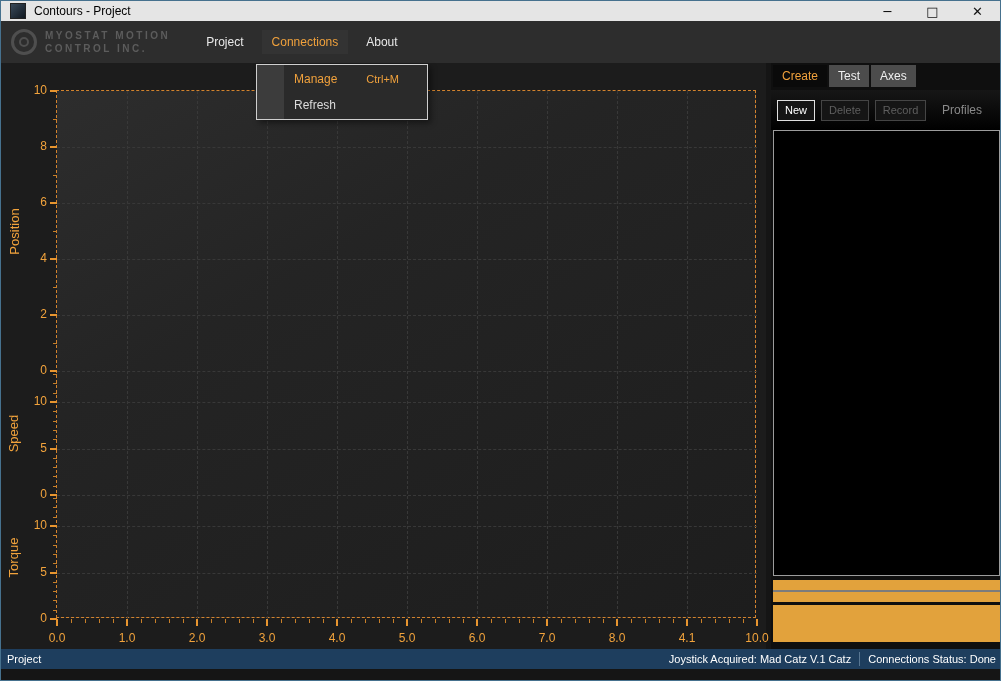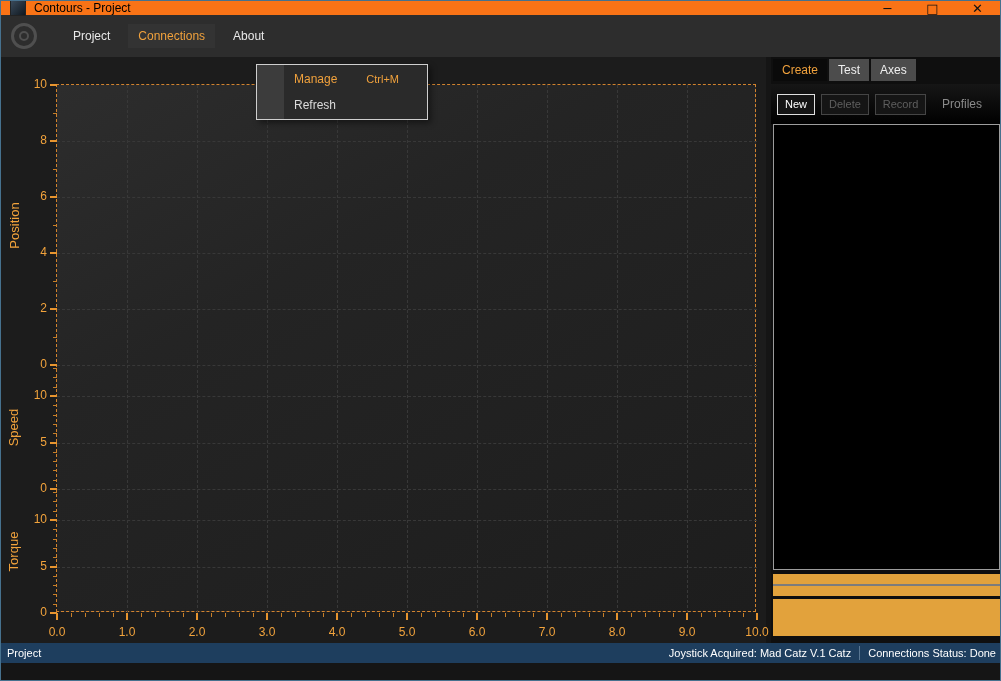--- a/index.html
+++ b/index.html
@@ -2,21 +2,21 @@
 <html><head>
 <meta charset="utf-8">
 <style>
   * { margin:0; padding:0; box-sizing:border-box; }
   body { background:#3a3a3a; font-family:"Liberation Sans", sans-serif; }
 
   .window { position:relative; width:1001px; height:681px; border:1px solid #46718e;
             background:#151515; overflow:hidden; }
 
   
-  .titlebar { height:14px; background:#f97316; display:flex; align-items:center; }
+  .titlebar { height:20px; background:#e5e5e5; display:flex; align-items:center; }
   .app-icon { width:16px; height:16px; margin-left:9px;
               background:linear-gradient(135deg,#3a4a5a,#101820); border:1px solid #222; }
   .title-text { margin-left:8px; font-size:12px; color:#000; }
   .win-controls { margin-left:auto; display:flex; height:100%; }
   .win-btn { width:45px; display:flex; align-items:center; justify-content:center;
              font-size:13px; color:#111; font-family:"DejaVu Sans", sans-serif; cursor:pointer; }
 
   
   .menubar { height:42px; background:#2d2d2d; display:flex; align-items:center; }
   .brand { display:flex; align-items:center; margin-left:10px; gap:8px; }
@@ -94,20 +94,24 @@
       <div class="win-btn">─</div>
       <div class="win-btn">□</div>
       <div class="win-btn">✕</div>
     </div>
   </div>
 
   <div class="menubar">
     <div class="brand">
       <div class="brand-ring">
         <div class="brand-ring-inner"></div>
+      </div>
+      <div class="brand-text">
+        <div>MYOSTAT MOTION</div>
+        <div>CONTROL INC.</div>
       </div>
     </div>
     <div class="menu-items">
       <div class="menu-item">Project</div>
       <div class="menu-item active">Connections</div>
       <div class="menu-item">About</div>
     </div>
   </div>
 
   <div class="dropdown">
@@ -146,21 +150,21 @@
           <div class="xtick-major" style="left: 419px;"></div>
           <div class="xlabel" style="left: 400px;">6.0</div>
           <div class="vgrid" style="left: 490px;"></div>
           <div class="xtick-major" style="left: 489px;"></div>
           <div class="xlabel" style="left: 470px;">7.0</div>
           <div class="vgrid" style="left: 560px;"></div>
           <div class="xtick-major" style="left: 559px;"></div>
           <div class="xlabel" style="left: 540px;">8.0</div>
           <div class="vgrid" style="left: 630px;"></div>
           <div class="xtick-major" style="left: 629px;"></div>
-          <div class="xlabel" style="left: 610px;">9.0</div>
+          <div class="xlabel" style="left: 610px;">4.1</div>
           <div class="xtick-major" style="left: 699px;"></div>
           <div class="xlabel" style="left: 680px;">10.0</div>
           <div class="xtick-minor" style="left: 14px;"></div>
           <div class="xtick-minor" style="left: 28px;"></div>
           <div class="xtick-minor" style="left: 42px;"></div>
           <div class="xtick-minor" style="left: 56px;"></div>
           <div class="xtick-minor" style="left: 84px;"></div>
           <div class="xtick-minor" style="left: 98px;"></div>
           <div class="xtick-minor" style="left: 112px;"></div>
           <div class="xtick-minor" style="left: 126px;"></div>

